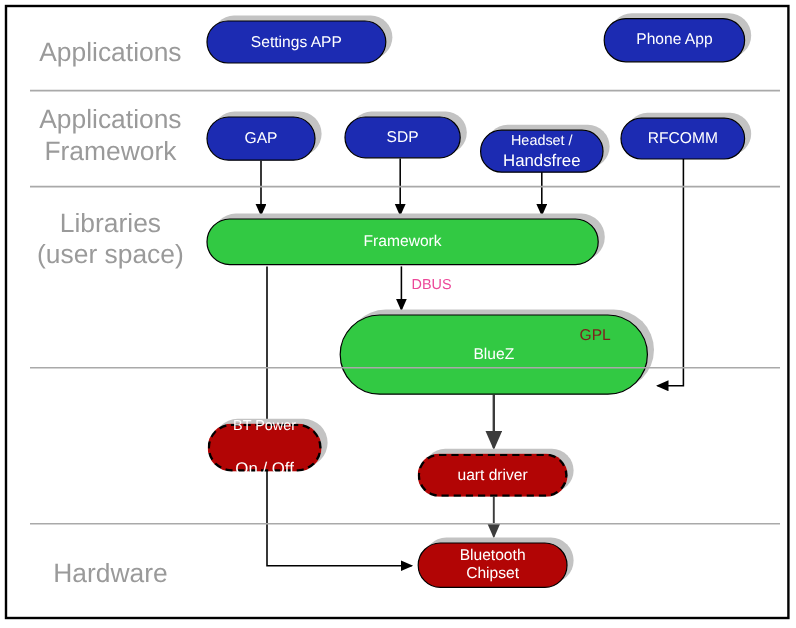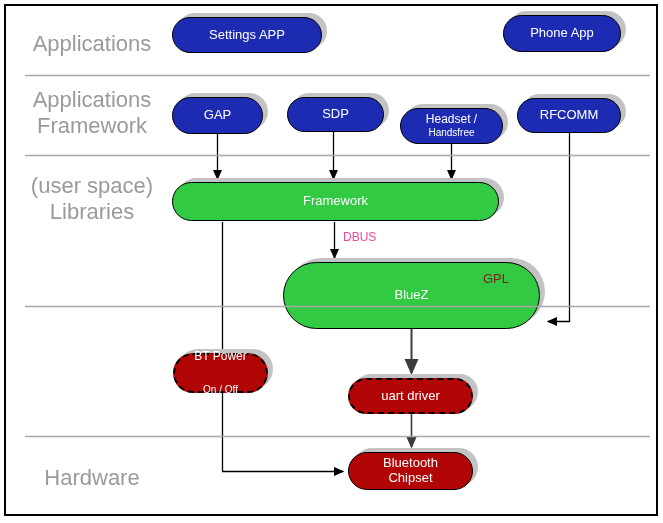--- a/index.html
+++ b/index.html
@@ -20,21 +20,21 @@
   .layer-label{position:absolute;left:12px;width:160px;text-align:center;
          color:var(--layer-label-gray);font-size:22px;line-height:26px;z-index:2;}
   .pill{position:absolute;display:flex;flex-direction:column;align-items:center;
         justify-content:center;border-radius:999px;box-sizing:border-box;
         border:1.5px solid #000;color:#fff;font-size:13px;text-align:left;
         box-shadow:5px -4px 0 var(--shadow-gray);z-index:2;line-height:1.15;}
   .pill.blue{background:var(--app-blue);}
   .pill.green{background:var(--lib-green);}
   .pill.red{background:var(--kernel-red);}
   .pill.dashed{border:2px dashed #000;gap:20px;}
-  .pill .sub{font-size:10px;}
+  .pill .sub{font-size:14px;}
   .edge-label{position:absolute;color:#ec4899;font-size:12px;z-index:2;}
   .badge{position:absolute;right:30px;top:9px;color:#7f1d1d;font-size:13px;}
 </style>
 </head>
 <body>
 
 <div class="stage">
 
   <div class="frame"></div>
 
@@ -58,22 +58,22 @@
   </svg>
 
   <div class="layer-label" style="top:31px">
     <div>Applications</div>
   </div>
   <div class="layer-label" style="top:87px">
     <div>Applications</div>
     <div>Framework</div>
   </div>
   <div class="layer-label" style="top:173px">
+    <div>Libraries</div>
     <div>(user space)</div>
-    <div>Libraries</div>
   </div>
   <div class="layer-label" style="top:465px">
     <div>Hardware</div>
   </div>
 
   <div class="pill blue" style="left:172px;top:17px;width:150px;height:36px">
     <span>Settings APP</span>
   </div>
   <div class="pill blue" style="left:503px;top:15px;width:118px;height:37px">
     <span>Phone App</span>

